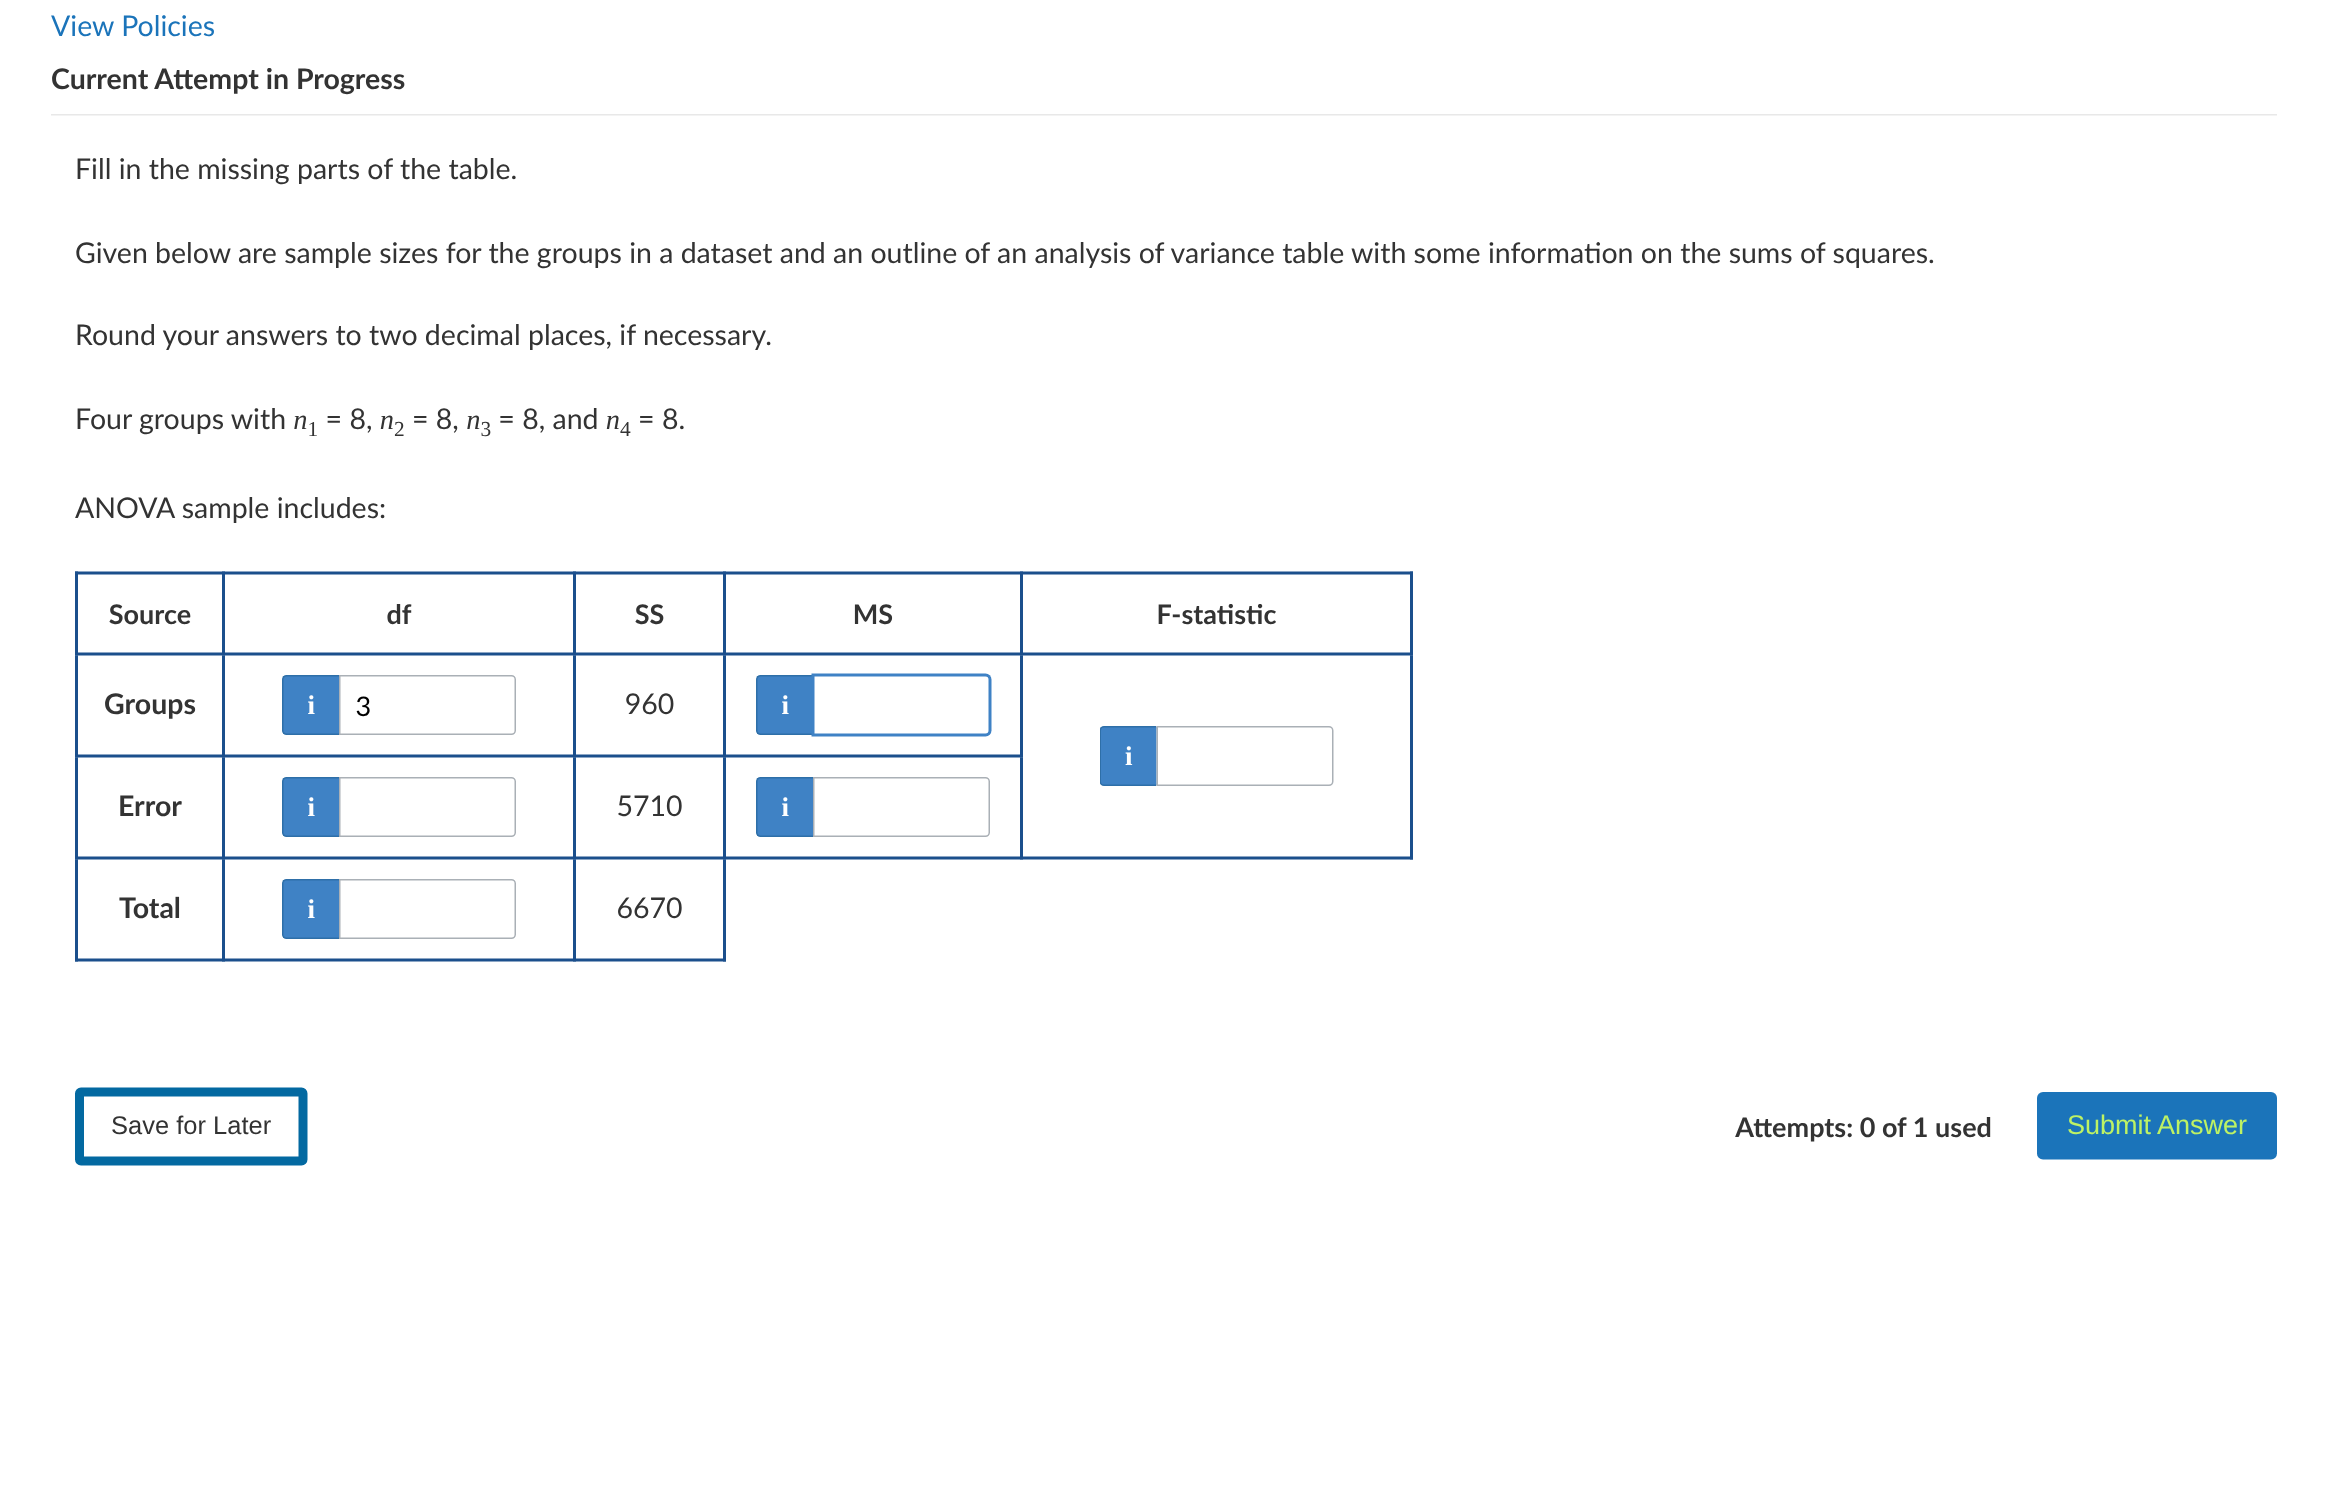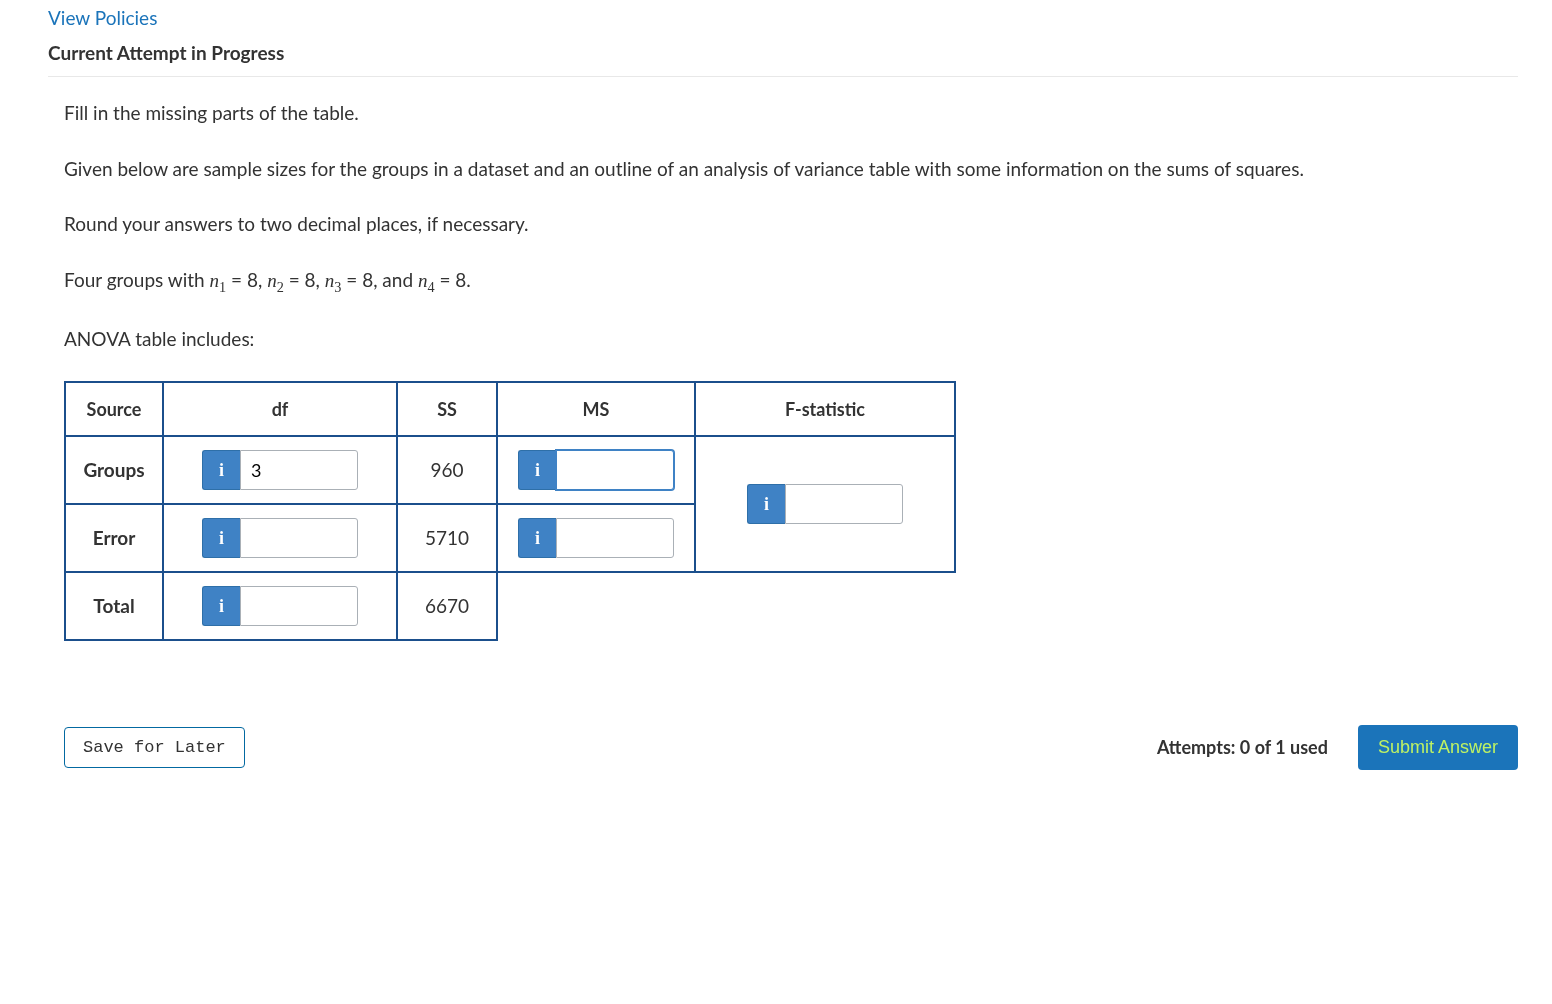--- a/index.html
+++ b/index.html
@@ -5,21 +5,21 @@
   * { box-sizing: border-box; }
   body {
     margin: 0;
     padding: 0;
     font-family: "Lato", "Helvetica Neue", Arial, sans-serif;
     font-size: 19px;
     color: #333;
     background: #fff;
   }
   .container {
-    padding: 0 34px 40px 48px;
+    padding: 0 34px 40px 34px;
   }
   .view-policies {
     color: #1b74ba;
     font-size: 19px;
     padding: 6px 0 8px 0;
     cursor: pointer;
     display: inline-block;
   }
   .section-title {
     font-weight: 700;
@@ -106,27 +106,26 @@
     box-shadow: 0 0 0 1px #3f82c5;
   }
   .footer-row {
     display: flex;
     justify-content: space-between;
     align-items: center;
     margin-top: 84px;
   }
   .save-later {
     background: #fff;
-    border: 1px solid #0369a1;
+    border: 6px solid #0369a1;
     border-radius: 4px;
     padding: 10px 18px;
     font-size: 17px;
     color: #333;
     cursor: pointer;
-    font-family: Liberation Mono, monospace;
   }
   .footer-right {
     display: flex;
     align-items: center;
     gap: 30px;
   }
   .attempts {
     font-weight: 700;
     font-size: 18px;
   }
@@ -149,21 +148,21 @@
   <div class="section-title">Current Attempt in Progress</div>
   <div class="divider-top"></div>
 
   <div class="question-block">
     <p>Fill in the missing parts of the table.</p>
     <p>Given below are sample sizes for the groups in a dataset and an outline of an analysis of variance table with some information on the sums of squares.</p>
     <p>Round your answers to two decimal places, if necessary.</p>
     <p>
       <span>Four groups with </span><span class="math-var">n</span><span class="math-sub">1</span> = <span>8</span>, <span class="math-var">n</span><span class="math-sub">2</span> = <span>8</span>, <span class="math-var">n</span><span class="math-sub">3</span> = <span>8</span>, and <span class="math-var">n</span><span class="math-sub">4</span> = <span>8</span><span>.</span>
     </p>
-    <p>ANOVA table includes:</p>
+    <p>ANOVA sample includes:</p>
 
     <table class="anova">
       <tbody>
           <tr>
         <th class="col-source">Source</th>
         <th class="col-df">df</th>
         <th class="col-ss">SS</th>
         <th class="col-ms">MS</th>
         <th class="col-f">F-statistic</th>
       </tr>

